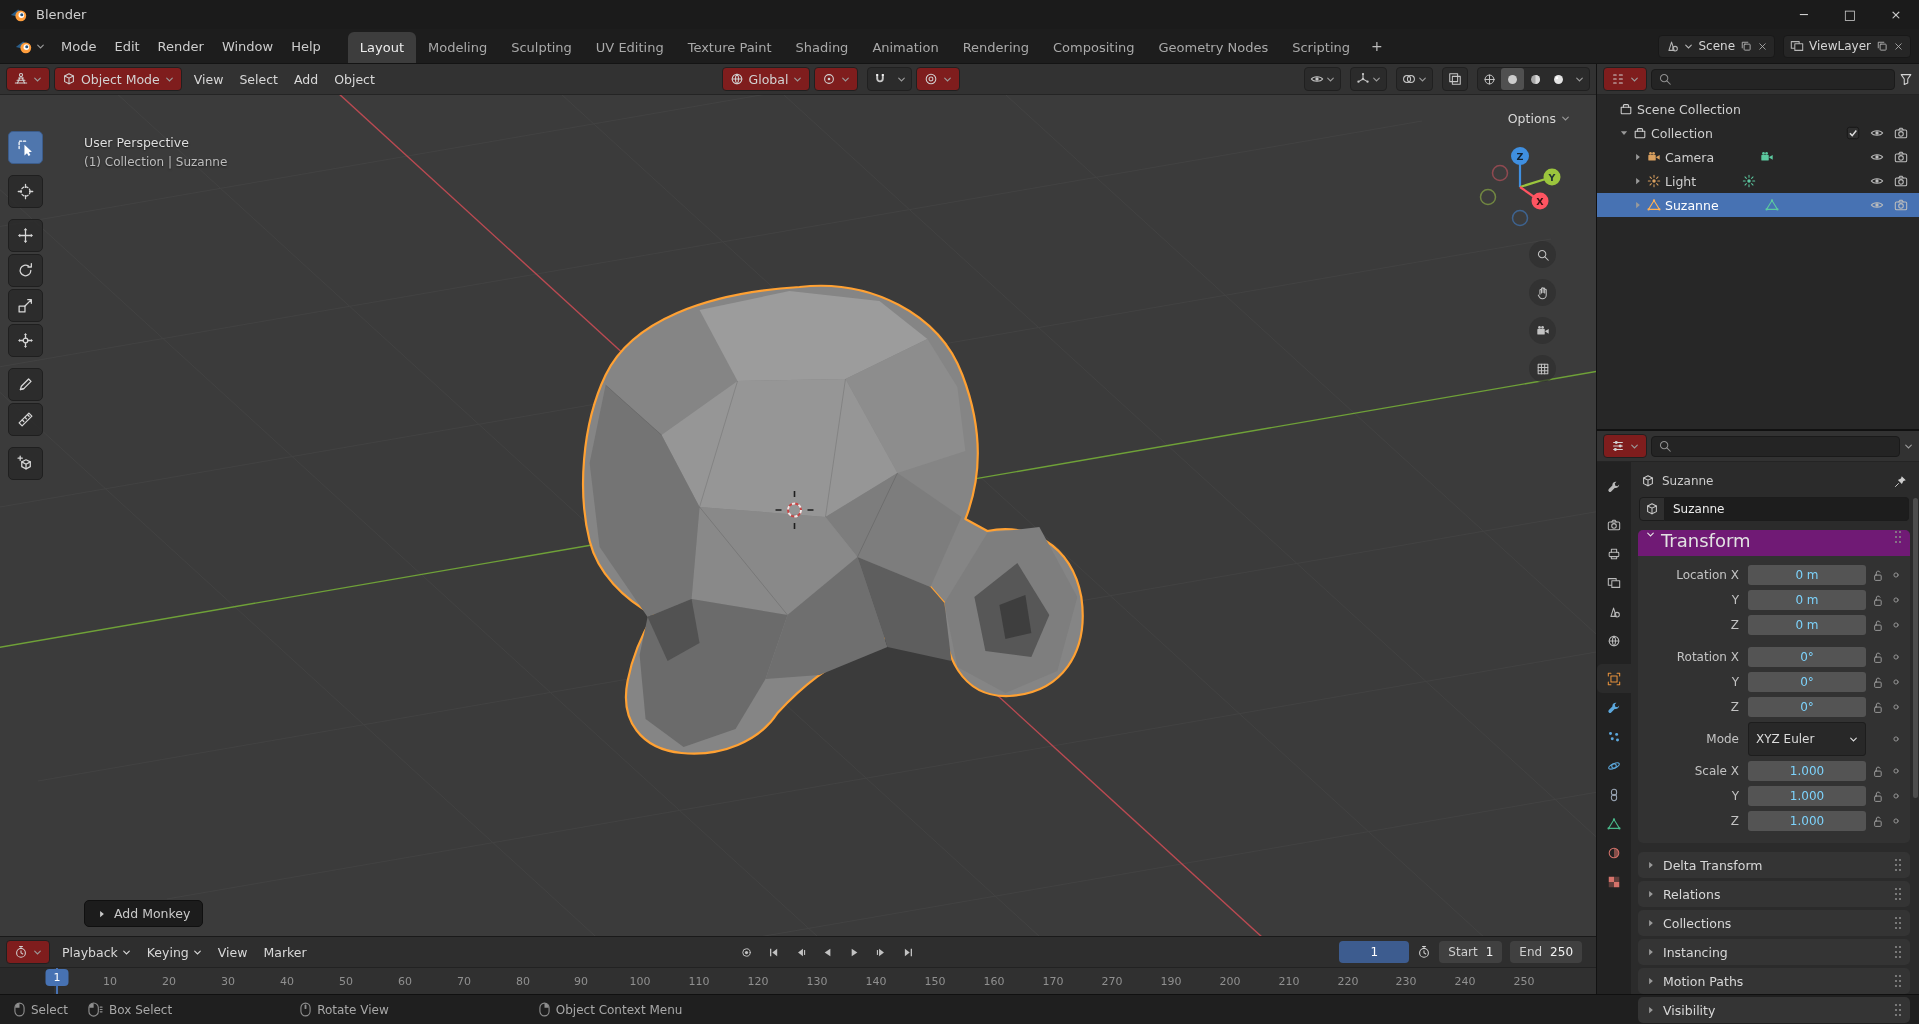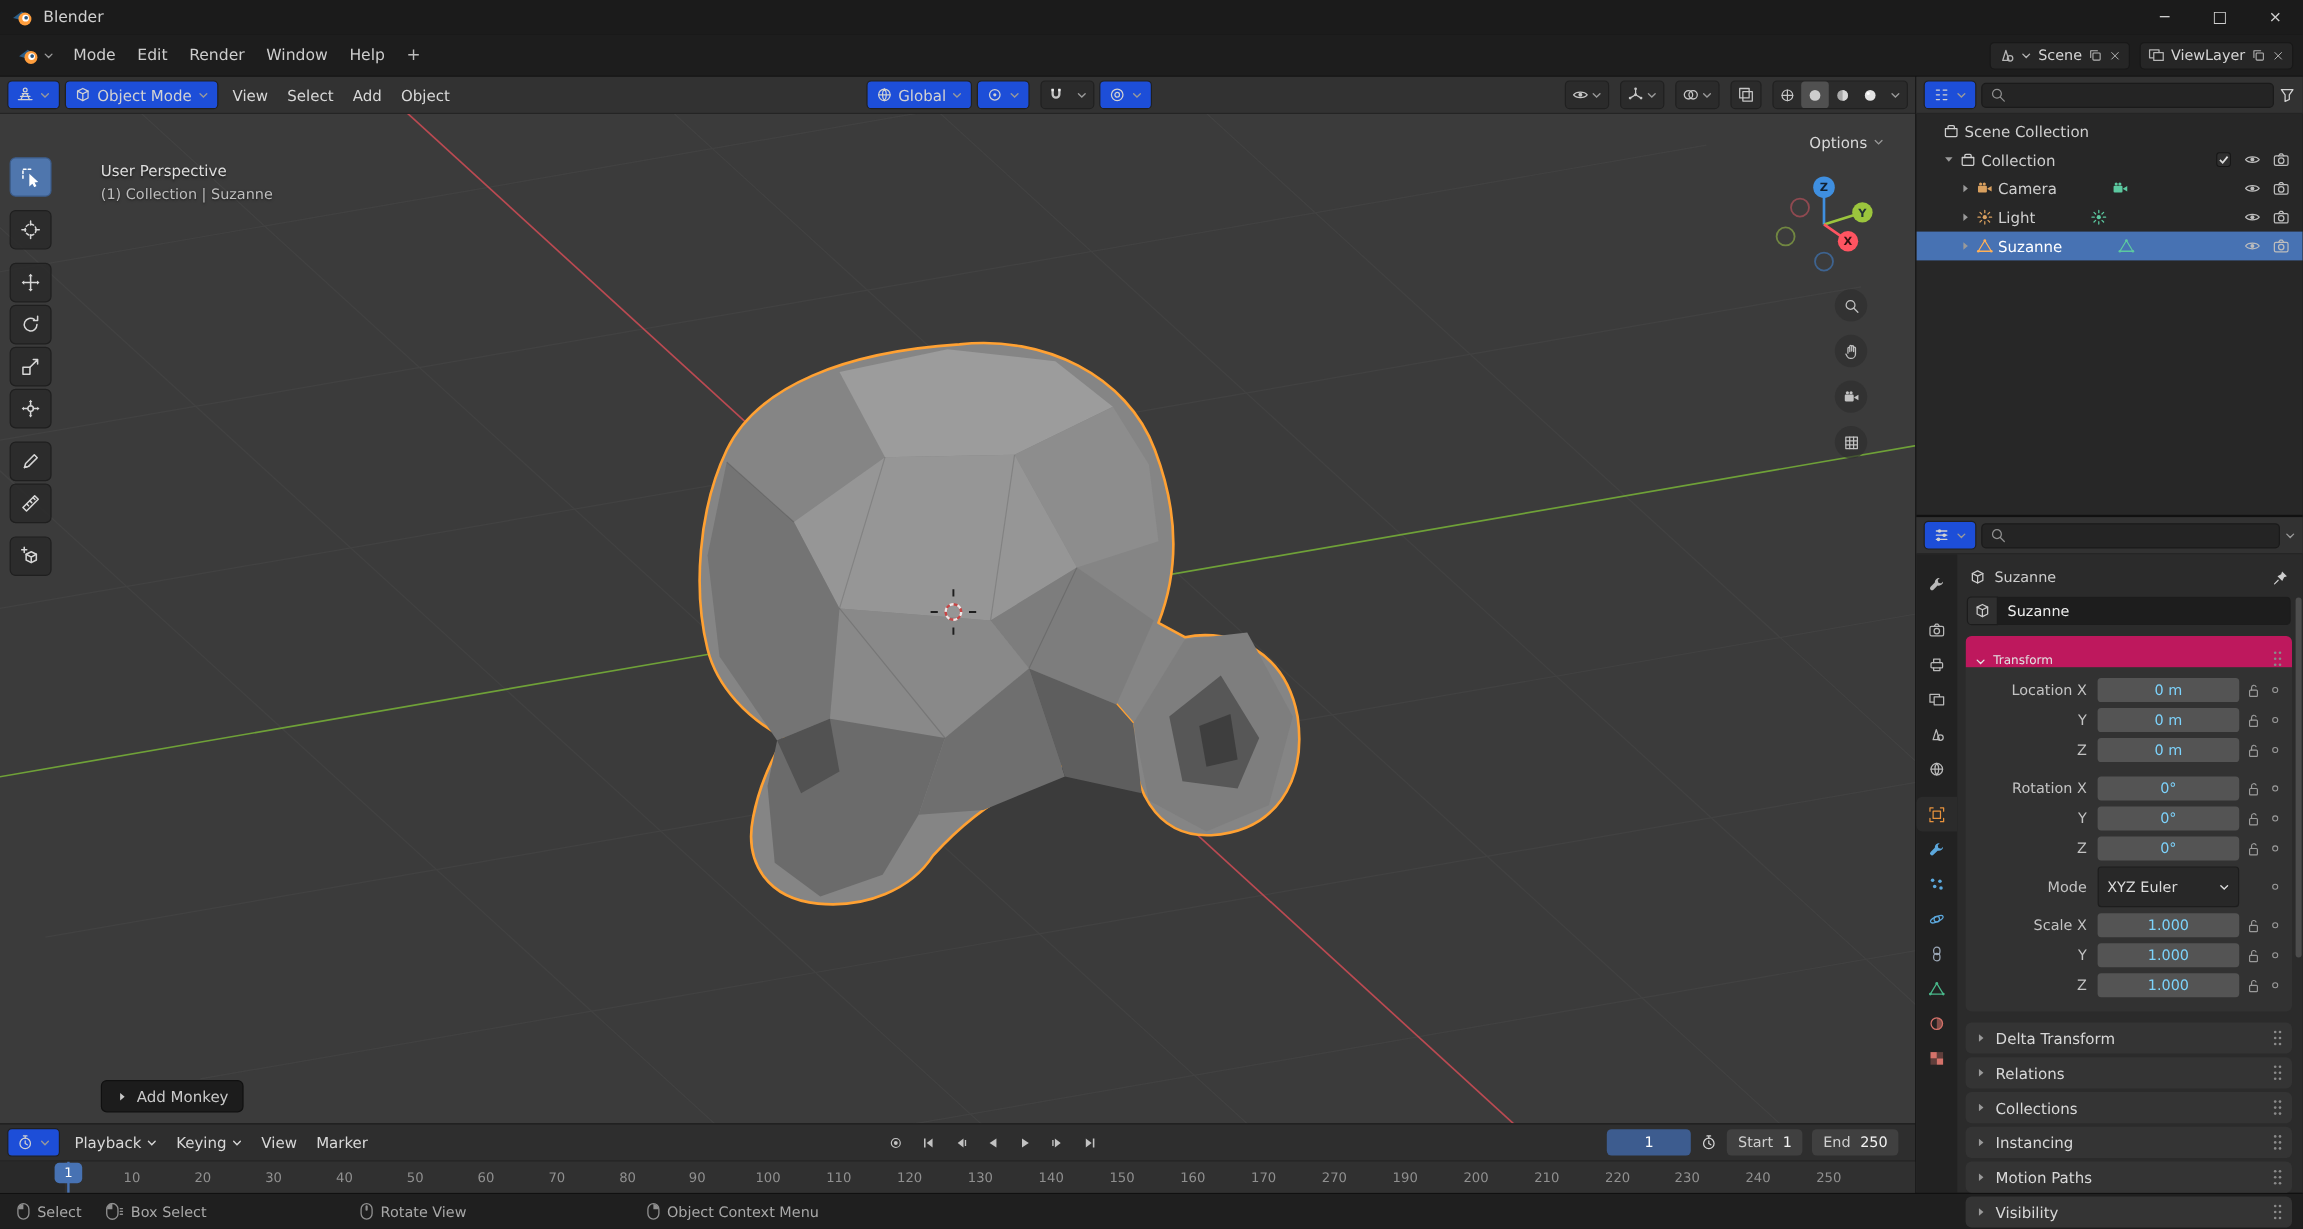--- a/index.html
+++ b/index.html
@@ -26,21 +26,21 @@
   .spacer{flex:1}
   .idsel{display:flex;align-items:center;gap:5px;background:#262626;border:1px solid #181818;border-radius:4px;height:23px;padding:0 6px;margin-left:8px;font-size:12px;color:#d5d5d5;white-space:nowrap}
   .idsel .i{color:#b5b5b5}
 
   
   #workspace{flex:1;display:flex;min-height:0}
   #left-col{flex:1;display:flex;flex-direction:column;min-width:0;border-right:1px solid #121212}
 
   .editor-header{height:31px;background:#323232;border-bottom:1px solid #242424;display:flex;align-items:center;padding:0 6px;gap:4px;flex:none}
   .hbtn{display:flex;align-items:center;gap:5px;height:24px;padding:0 7px;border-radius:4px;color:#d2d2d2;font-size:12.5px;white-space:nowrap}
-  .hbtn.dd{background:#1d4ed8;border:1px solid #202020}
+  .hbtn.dd{background:#7f1d1d;border:1px solid #202020}
   .vmenu{padding:3px 8px;font-size:12.5px;color:#d8d8d8;border-radius:4px}
   .seg-group{display:flex;background:#2b2b2b;border:1px solid #202020;border-radius:4px;height:24px;align-items:center;margin-left:5px}
   .seg{padding:0 5px;height:100%;display:flex;align-items:center;color:#c6c6c6;gap:2px}
   .seg.active{background:#505050;border-radius:3px}
   .chev{color:#9a9a9a}
 
   
   #vp-canvas{flex:1;position:relative;background:#3b3b3b;overflow:hidden}
   #scene-svg{position:absolute;inset:0;width:100%;height:100%}
   #vp-overlay-text{position:absolute;left:84px;top:40px;text-shadow:0 1px 2px rgba(0,0,0,.55);pointer-events:none}
@@ -93,21 +93,21 @@
   #props-tabs{width:34px;background:#222;display:flex;flex-direction:column;align-items:stretch;padding-top:10px;flex:none}
   .ptab{height:29px;display:flex;align-items:center;justify-content:center;color:#b9b9b9}
   .ptab.active{background:#2b2b2b;border-radius:5px 0 0 5px}
   .ptab.tgap{margin-top:9px}
   #props-content{flex:1;position:relative;padding:6px 8px 0 6px;min-width:0}
   #props-breadcrumb{height:26px;display:flex;align-items:center;gap:7px;color:#cdcdcd;padding:0 4px}
   #props-namerow{display:flex;align-items:center;gap:0;margin:3px 2px 9px}
   #obj-icon-seg{height:24px;background:#2f2f2f;border:1px solid #1c1c1c;border-radius:4px 0 0 4px;display:flex;align-items:center;padding:0 5px;gap:3px;color:#c9c9c9}
   #obj-name-field{flex:1;height:24px;background:#1d1d1d;border:1px solid #1c1c1c;border-left:none;border-radius:0 4px 4px 0;display:flex;align-items:center;padding:0 8px;color:#ececec}
   .panel{background:#323232;border-radius:5px;overflow:hidden;margin:0 1px}
-  .panel-header{height:26px;background:#be185d;display:flex;align-items:flex-end;gap:6px;padding:0 8px;color:#e2e2e2;font-size:10px}
+  .panel-header{height:26px;background:#701a75;display:flex;align-items:flex-start;gap:6px;padding:0 8px;color:#e2e2e2;font-size:18px}
   .panel-body{padding:7px 6px 9px 2px}
   .trow{height:24px;display:flex;align-items:center;margin-bottom:1px}
   .trow.gap{margin-top:8px}
   .tlabel{width:108px;text-align:right;padding-right:9px;color:#c3c3c3;flex:none;white-space:nowrap}
   .tfield{flex:1;height:20px;background:#545454;border-radius:3px;display:flex;align-items:center;justify-content:center;color:#7dd3fc}
   .tdrop{flex:1;height:20px;background:#282828;border:1px solid #1d1d1d;border-radius:3px;display:flex;align-items:center;padding:16px 7px;color:#dcdcdc}
   .tdrop span{flex:1}
   .tlock{width:22px;display:flex;justify-content:center;color:#9b9b9b}
   .tdot{width:16px;display:flex;justify-content:center;color:#9b9b9b}
   .cpanel{height:26px;background:#343434;border-radius:5px;display:flex;align-items:center;gap:7px;padding:0 8px;color:#d8d8d8;font-size:12.5px;margin:3px 1px 0}
@@ -158,20 +158,33 @@
             <path d="M3 5.5l5 5 5-5" stroke="currentColor" stroke-width="2" fill="none" stroke-linecap="round"></path>
           </svg>
         </span>
     </div>
     <div id="topbar-menus">
         <div class="menu-item">Mode</div>
         <div class="menu-item">Edit</div>
         <div class="menu-item">Render</div>
         <div class="menu-item">Window</div>
         <div class="menu-item">Help</div>
+      </div>
+    <div id="workspace-tabs">
+        <div class="wtab active">Layout</div>
+        <div class="wtab">Modeling</div>
+        <div class="wtab">Sculpting</div>
+        <div class="wtab">UV Editing</div>
+        <div class="wtab">Texture Paint</div>
+        <div class="wtab">Shading</div>
+        <div class="wtab">Animation</div>
+        <div class="wtab">Rendering</div>
+        <div class="wtab">Compositing</div>
+        <div class="wtab">Geometry Nodes</div>
+        <div class="wtab">Scripting</div>
       </div>
     <div class="tab-add">+</div>
     <div class="spacer"></div>
     <div class="idsel">
       <span class="i" id="sc-ic">
           <svg width="14" height="14" viewBox="0 0 16 16">
             <path d="M4.5 13L7.5 3.5 10.5 13Z" stroke="currentColor" stroke-width="1.2" fill="none" stroke-linecap="round" stroke-linejoin="round"></path>
             <circle cx="11.5" cy="11" r="2.6" stroke="currentColor" stroke-width="1.2" fill="none" stroke-linecap="round" stroke-linejoin="round"></circle>
           </svg>
         </span>

